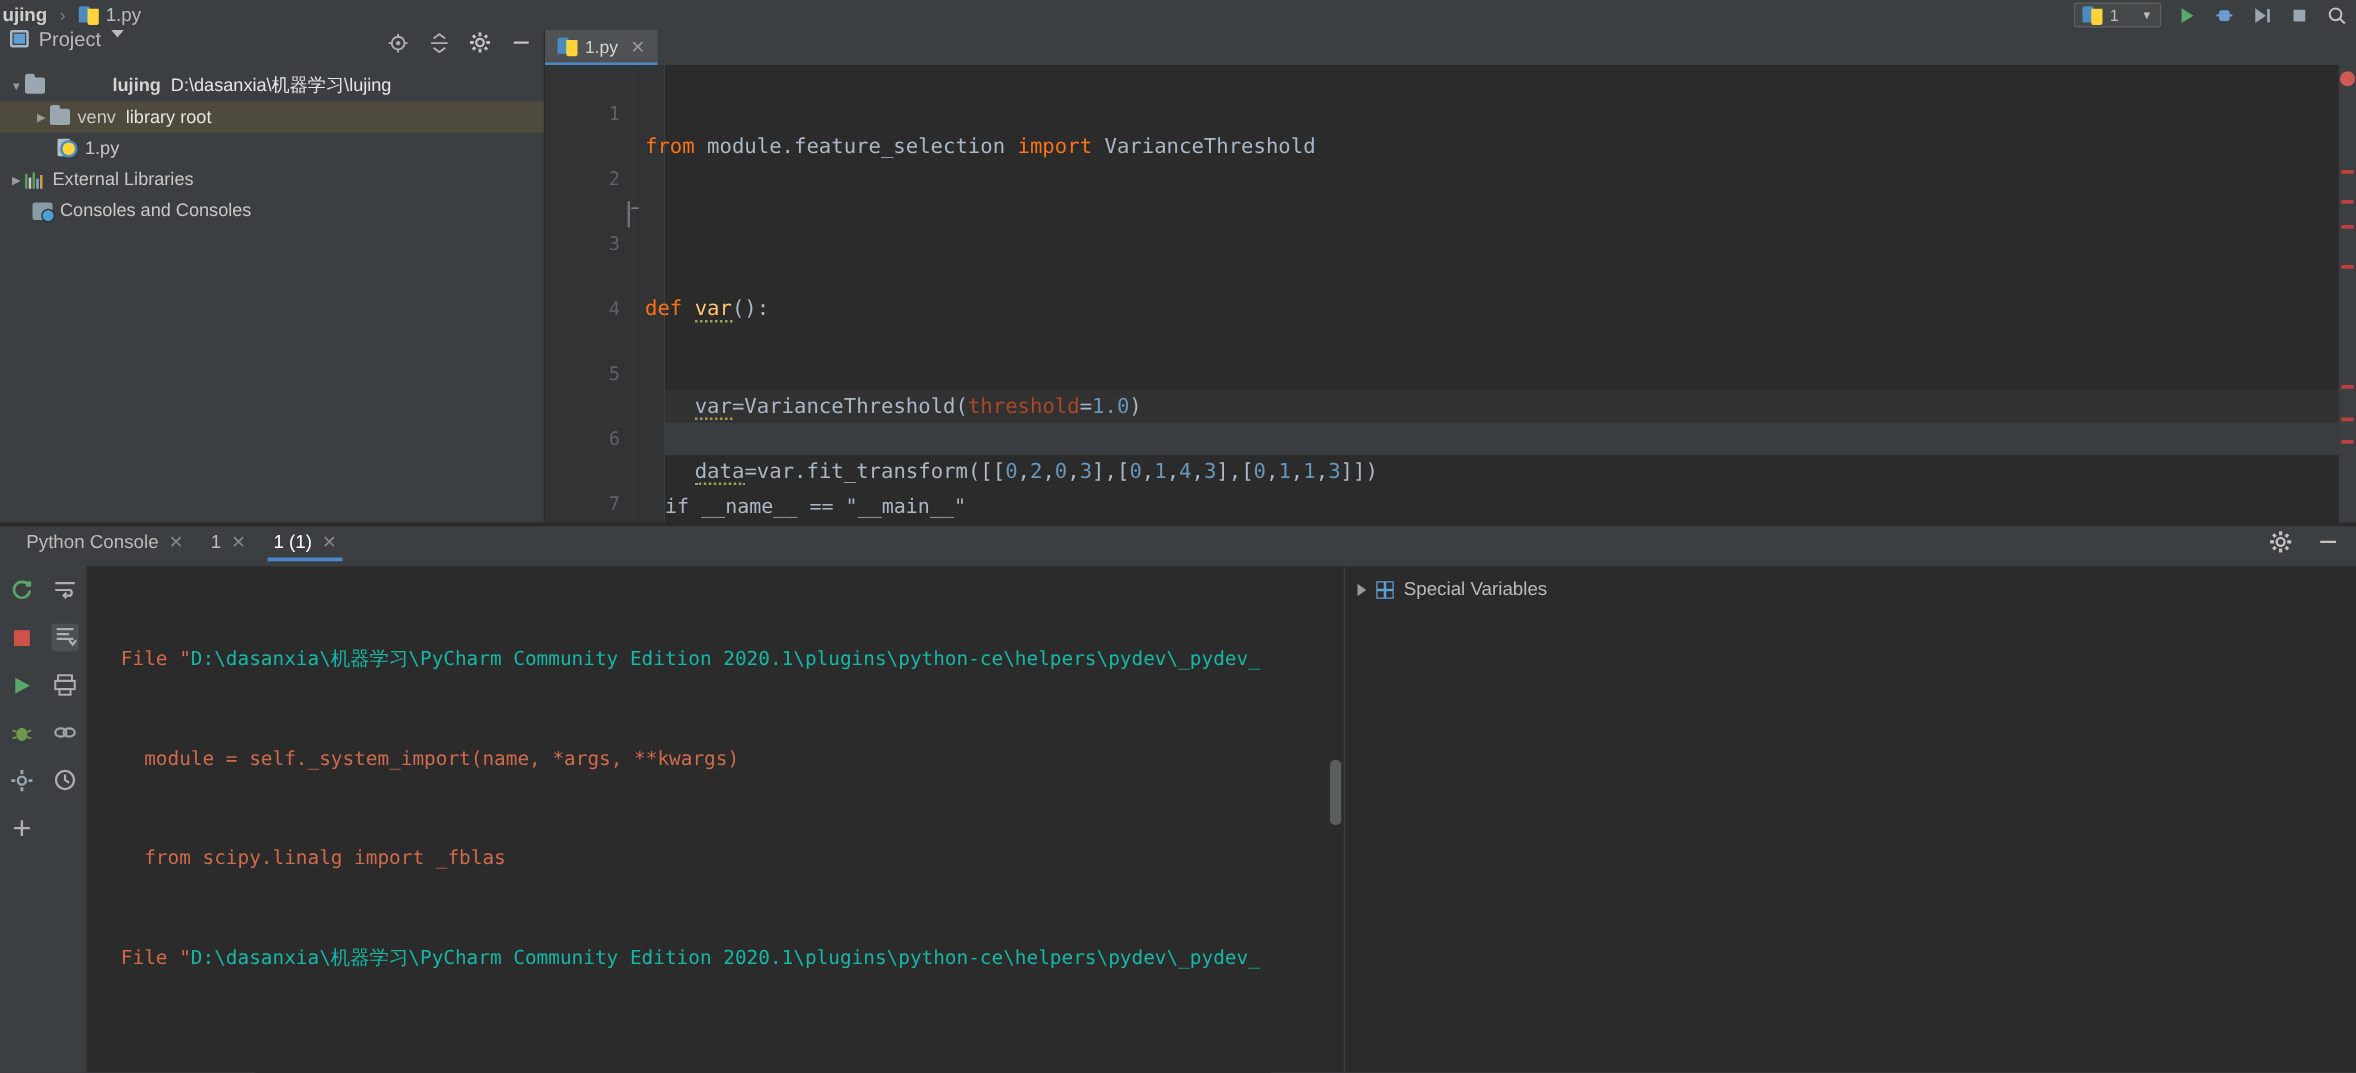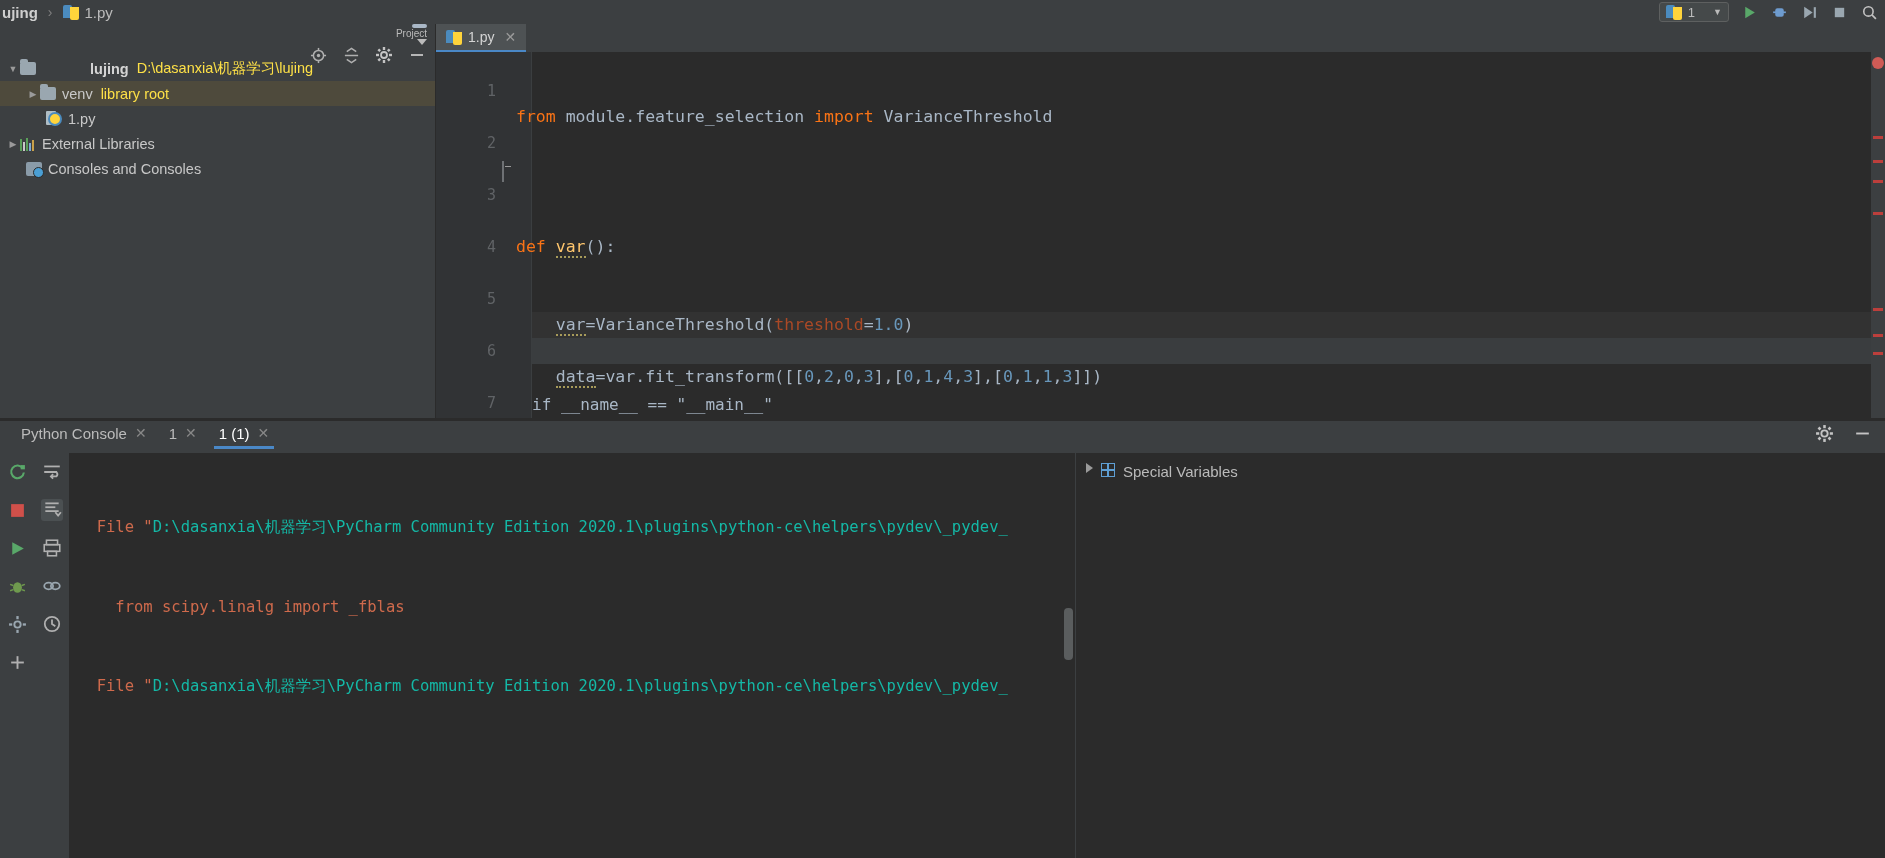--- a/index.html
+++ b/index.html
@@ -43,22 +43,22 @@
     height: 20px; padding: 0 6px; color: #bbbbbb; font-size: 13px;
   }
   .tb-ico { width: 20px; height: 20px; display: flex; align-items: center; justify-content: center; }
 
   
   .project-panel {
     position: absolute; left: 0; top: 24px; width: 436px; height: 396px;
     background: #3c3f41; border-right: 1px solid #2b2b2b;
   }
   .project-header {
-    height: 30px; display: flex; align-items: flex-end; padding: 0 8px;
-    color: #bbbbbb; font-size: 10px; flex-direction: column;
+    height: 30px; display: flex; align-items: flex-start; padding: 0 8px;
+    color: #bbbbbb; font-size: 16px;
   }
   .project-header .ttl { margin-left: 8px; }
   .proj-ico {
     width: 15px; height: 14px; background: #3c3f41;
     border: 2px solid #a9b7c6; border-radius: 2px; position: relative;
   }
   .proj-ico::after {
     content: ""; position: absolute; left: 1px; top: 1px; right: 1px; bottom: 1px;
     background: #5e9fd4;
   }
@@ -80,21 +80,21 @@
   }
   .folder {
     width: 16px; height: 13px; background: #9aa7b0; border-radius: 2px;
     position: relative; margin-right: 6px; flex: none;
   }
   .folder::before {
     content: ""; position: absolute; left: 0; top: -3px; width: 8px; height: 4px;
     background: #9aa7b0; border-radius: 2px 2px 0 0;
   }
   .lbl-bold { font-weight: bold; color: #d4d4d4; margin-left: 48px; }
-  .lbl-dim { color: #fde047; margin-left: 8px; }
+  .lbl-dim { color: #e5e5e5; margin-left: 8px; }
   .lbl { color: #c8c8c8; }
   .lib-ico { width: 16px; height: 14px; margin-right: 6px; display: flex; gap: 1px; align-items: flex-end; flex:none;}
   .lib-ico i { display: block; width: 2px; background: #6a9955; }
   .scratch-ico {
     width: 16px; height: 14px; margin-right: 6px; position: relative; flex: none;
     background: #8a9ba8; border-radius: 2px;
   }
   .scratch-ico::after {
     content: ""; position: absolute; right: -2px; bottom: -2px;
     width: 9px; height: 9px; border-radius: 50%; background: #4a9fd4;
@@ -212,21 +212,21 @@
   .e { color: #cf6a4c; }
   .lnk { color: #14b8a6; cursor: pointer; }
   .cscroll {
     position: absolute; right: 2px; top: 155px; width: 9px; height: 52px;
     background: #5a5d5e; border-radius: 4px;
   }
   .vars-pane {
     width: 810px; background: #2b2b2b; border-left: 1px solid #3c3f41; position: relative;
   }
   .vars-head {
-    display: flex; align-items: flex-start; gap: 8px; padding: 10px 10px;
+    display: flex; align-items: center; gap: 8px; padding: 10px 10px;
     color: #bbbbbb; font-size: 15px;
   }
   .vars-tri { width:0;height:0;border-left:7px solid #9a9a9a;border-top:5px solid transparent;border-bottom:5px solid transparent;}
   .vars-ico { width: 14px; height: 14px; background: #5e9fd4; position: relative; }
   .vars-ico::after{content:"";position:absolute;left:1px;top:1px;width:5px;height:5px;background:#2b2b2b;box-shadow:7px 0 0 #2b2b2b,0 7px 0 #2b2b2b,7px 7px 0 #2b2b2b;}
 
   .divider-h {
     position: absolute; left: 0; top: 418px; width: 1885px; height: 2px; background: #2b2b2b;
   }
 </style>
@@ -557,20 +557,21 @@
       <span class="ct-btn">
         <svg width="20" height="20" viewBox="0 0 18 18">
             <circle cx="9" cy="9" r="6.5" fill="none" stroke="#b0b0b0" stroke-width="1.6"></circle>
             <polyline points="9,5 9,9 12,11" fill="none" stroke="#b0b0b0" stroke-width="1.6"></polyline>
           </svg>
       </span>
     </div>
 
     <div class="console-out">
       <div class="out-line"><span class="e">  File "</span><span class="lnk">D:\dasanxia\机器学习\PyCharm Community Edition 2020.1\plugins\python-ce\helpers\pydev\_pydev_</span></div>
+      <div class="out-line e">    module = self._system_import(name, *args, **kwargs)</div>
       <div class="out-line e">    from scipy.linalg import _fblas</div>
       <div class="out-line"><span class="e">  File "</span><span class="lnk">D:\dasanxia\机器学习\PyCharm Community Edition 2020.1\plugins\python-ce\helpers\pydev\_pydev_</span></div>
       
       
       
       
       <div class="cscroll"></div>
     </div>
 
     <div class="vars-pane">

